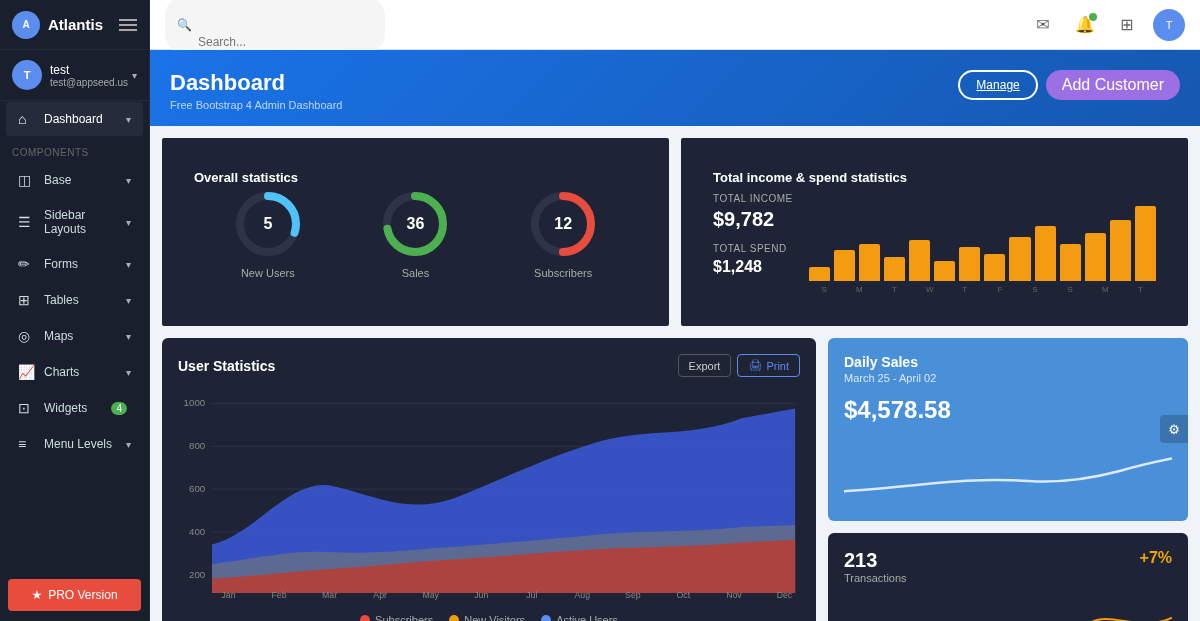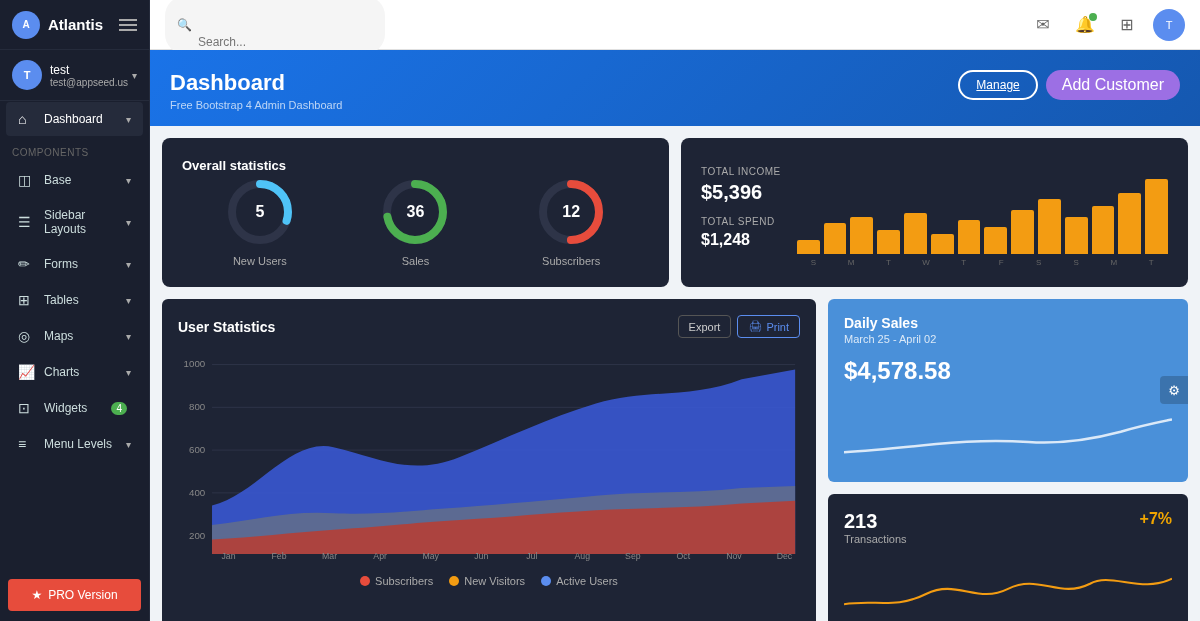--- a/index.html
+++ b/index.html
@@ -140,22 +140,22 @@
     
     .stats-grid {
       display: grid;
       grid-template-columns: 1fr 1fr;
       gap: 12px;
       padding: 12px;
     }
 
     .card {
       background: #1e2435;
-      border-radius: 8px;
-      padding: 20px;
+      border-radius: 2px;
+      padding: 32px;
       color: #fff;
     }
 
     
     .overall-stats { }
     .card-title { font-size: 13px; font-weight: 600; margin-bottom: 4px; }
     .card-subtitle { font-size: 11px; color: #aaa; margin-bottom: 16px; }
 
     .stat-circles {
       display: flex;
@@ -398,24 +398,25 @@
                 <circle class="circle-progress" cx="35" cy="35" r="28" stroke="#e74c3c" stroke-dasharray="175.9" stroke-dashoffset="88"></circle>
               </svg>
               <div class="circle-num">12</div>
             </div>
             <span class="stat-circle-label">Subscribers</span>
           </div>
         </div>
       </div>
 
       <div class="card income-stats">
+        <div class="card-title">Total income &amp; spend statistics</div>
         <div style="display:flex; justify-content:space-between; align-items:flex-start; margin-top:8px;">
           <div>
             <div class="income-label">TOTAL INCOME</div>
-            <div class="income-value">$5,396</div>
+            <div class="income-value">$9,782</div>
             <div class="income-label">TOTAL SPEND</div>
             <div class="income-value" style="font-size:16px">$1,248</div>
           </div>
           <div style="flex:1; margin-left:16px;">
             <div class="bar-chart-area" id="bar-chart-el">
                 <div class="bar" style="height: 13.6364px;"></div>
                 <div class="bar" style="height: 30.6818px;"></div>
                 <div class="bar" style="height: 37.5px;"></div>
                 <div class="bar" style="height: 23.8636px;"></div>
                 <div class="bar" style="height: 40.9091px;"></div>

